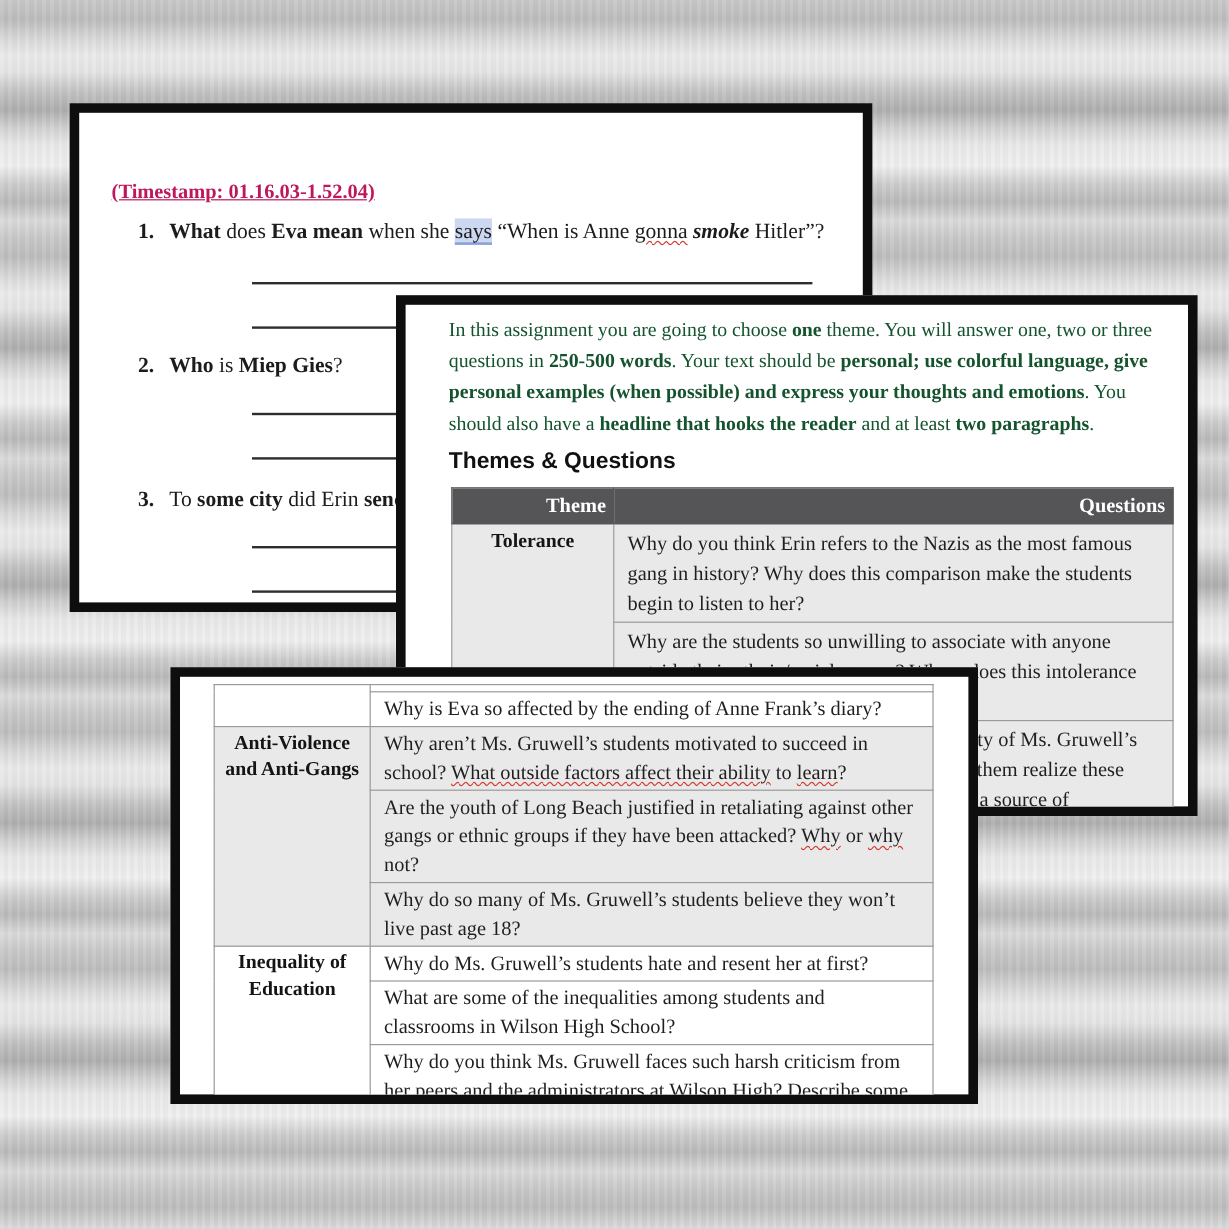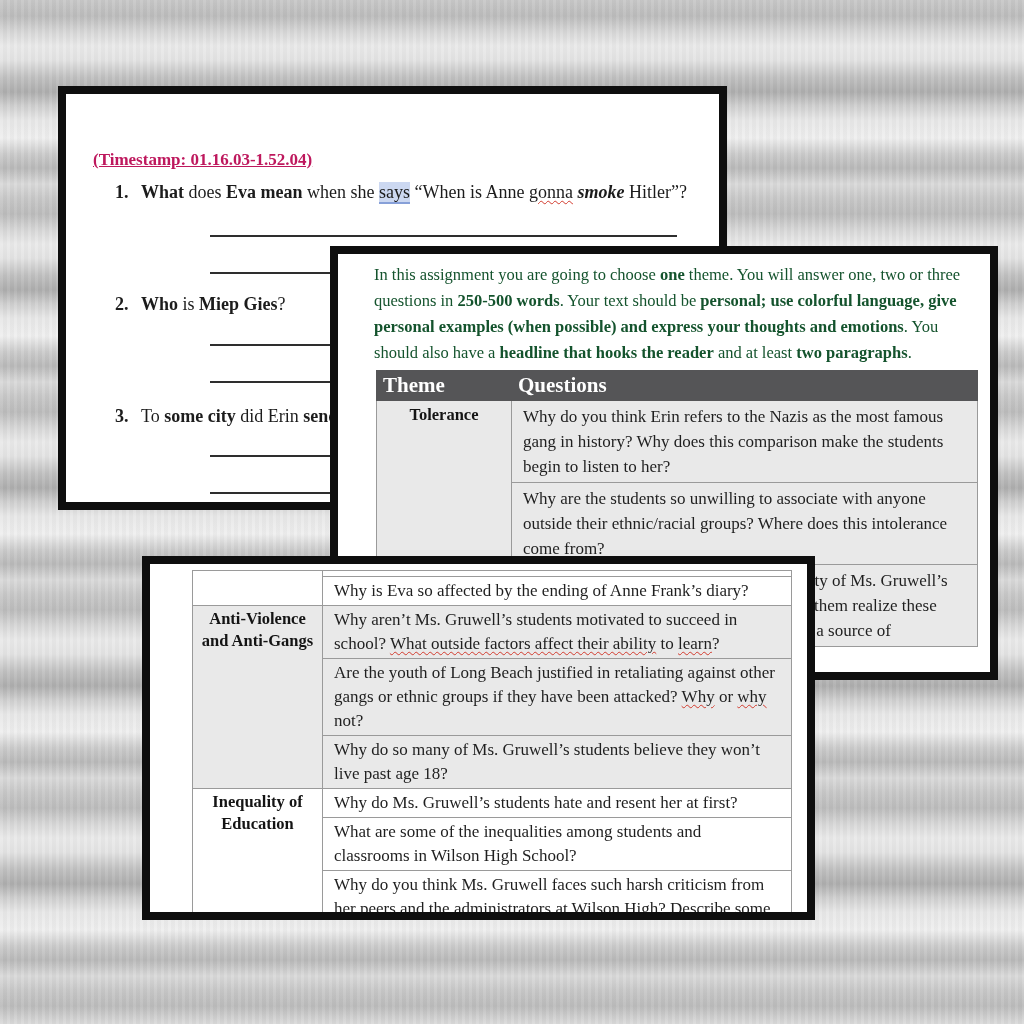--- a/index.html
+++ b/index.html
@@ -33,33 +33,33 @@
 
   
   .c2pad{padding:8px 10px 0 36px;}
   .c2pad h2{margin:0 0 9px 0;font:bold 23px "Liberation Sans",sans-serif;color:#111;}
   .c2pad .intro{width:606px;margin:0 0 4px 0;font:16.5px/26px "Liberation Serif",serif;color:#14532d;}
   .c2pad h3{margin:8px 0 10px 0;font:bold 19px "Liberation Sans",sans-serif;color:#111;}
 
   
   .ttable{border-collapse:collapse;table-layout:fixed;
     font:17px/25px "Liberation Serif",serif;color:#1f1f1f;}
-  .ttable th{background:#555557;color:#fff;font-weight:bold;font-size:21px;
-    padding:2px 6px;border:1px solid #555557;text-align:left;}
+  .ttable th{background:#555557;color:#fff;font-weight:bold;font-size:17px;
+    padding:2px 6px;border:1px solid #555557;text-align:right;}
   .ttable td{border:1px solid #9a9a9a;padding:3px 11px;vertical-align:top;}
   .theme-cell{text-align:center;vertical-align:middle;font-weight:bold;
     padding:3px 4px;font-size:16.5px;line-height:22px;color:#141414;}
   .shade-gray{background:#e9e9e9;} .shade-white{background:#ffffff;}
   .t2{width:602px;margin-left:2px;}
   .t2 th:first-child{width:122px;}
   .t3{width:600px;}
   .t3 td{line-height:24px;padding:2px 11px;}
   .t3 .theme-cell{width:121px;line-height:22px;padding:2px 4px;}
   .sliver{height:5px !important;padding:0 11px !important;line-height:0 !important;}
-  .c3pad{padding:6px 0 0 42px;}
+  .c3pad{padding:6px 0 0 28px;}
 
   
   .s-b{font-weight:bold;}
   .s-bi{font-weight:bold;font-style:italic;}
   .s-sp{text-decoration:underline;text-decoration-style:wavy;
     text-decoration-color:#d23b2e;text-decoration-thickness:1px;text-underline-offset:2px;margin-top:40px;}
   .s-gr{background:#ccd8f1;border-bottom:2px solid #87a0d8;}
 </style>
 </head>
 <body>
@@ -89,20 +89,21 @@
       <div class="aline al4"></div>
       <div class="aline al5"></div>
       <div class="aline al6"></div>
     </div>
   </section>
 
   <section class="card card2">
     <div class="inner c2">
       <div class="c2pad">
         <p class="intro"><span class="">In this assignment you are going to choose </span><span class="s-b">one</span><span class=""> theme. You will answer one, two or three questions in </span><span class="s-b">250-500 words</span><span class="">. Your text should be </span><span class="s-b">personal; use colorful language, give personal examples (when possible) and express your thoughts and emotions</span><span class="">. You should also have a </span><span class="s-b">headline that hooks the reader</span><span class=""> and at least </span><span class="s-b">two paragraphs</span><span class="">.</span></p>
+        <h3>Themes &amp; Questions</h3>
         <table class="ttable t2">
             <thead>
               <tr>
                 <th>Theme</th>
                 <th>Questions</th>
               </tr>
             </thead>
             <tbody>
               <tr>
                 <td class="theme-cell shade-gray" rowspan="3">Tolerance</td>

